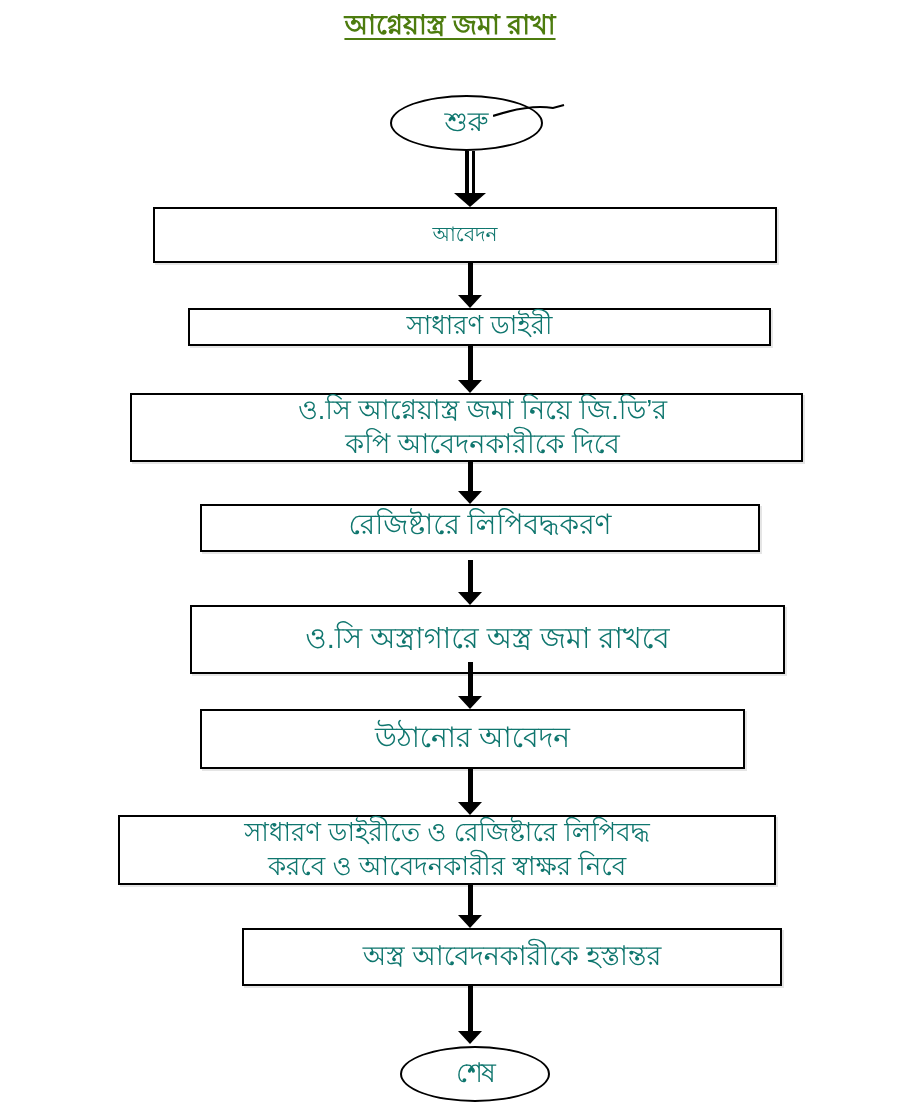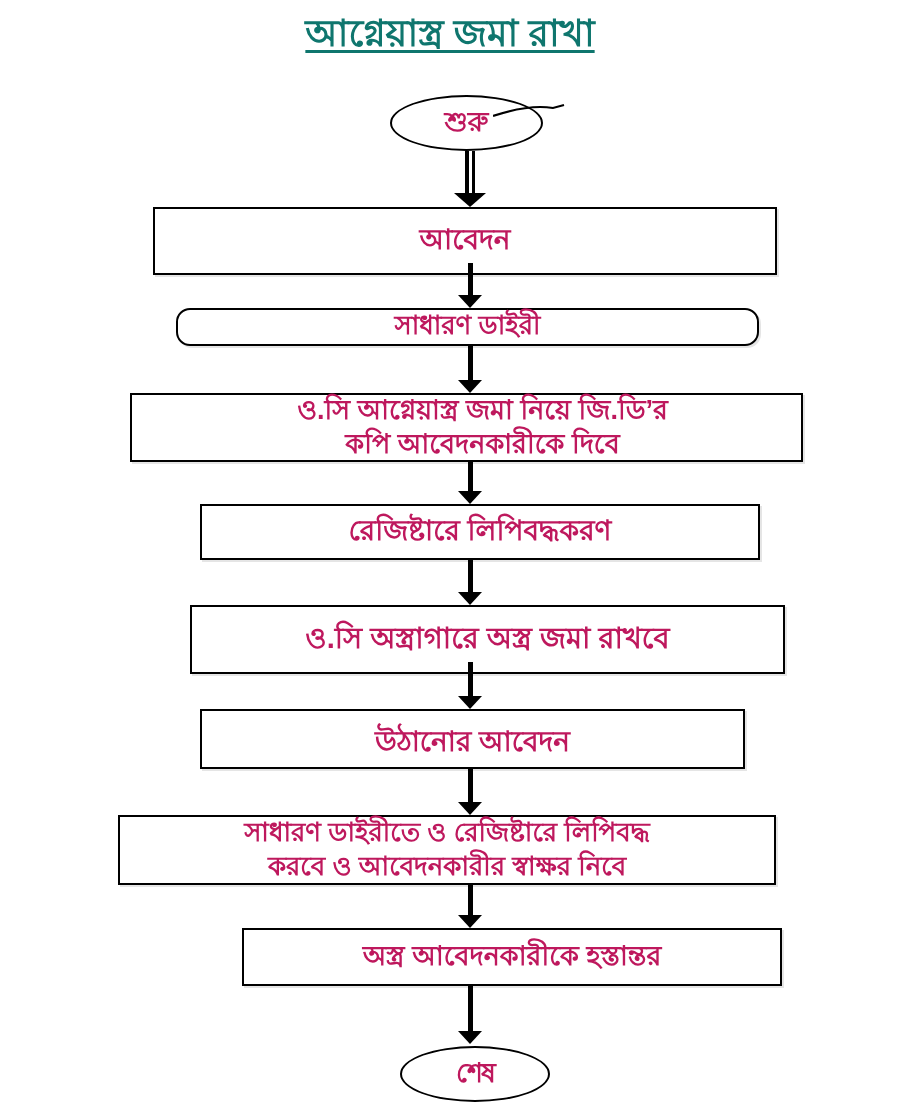--- a/index.html
+++ b/index.html
@@ -7,31 +7,31 @@
     position:relative;
     width:900px;height:1118px;
     background:#ffffff;
     font-family:"Liberation Sans","DejaVu Sans",sans-serif;
     overflow:hidden;
   }
   .title{
     position:absolute;
     left:0;top:4px;width:900px;
     text-align:center;
-    font-size:37px;font-weight:700;
-    color:#0f766e;
+    font-size:27px;font-weight:700;
+    color:#4d7c0f;
     text-decoration:underline;
     text-underline-offset:4px;
   }
   .node{
     position:absolute;
     display:flex;align-items:center;justify-content:center;
     text-align:center;
-    color:#be185d;
-    font-weight:700;
+    color:#0f766e;
+    font-weight:400;
     white-space:pre-line;
     box-sizing:border-box;
     background:#fff;
   }
   .rect{
     border:2px solid #000;
     box-shadow:2px 2px 0 rgba(0,0,0,0.10);
   }
   .oval{
     border:2px solid #000;
@@ -55,26 +55,26 @@
     background:linear-gradient(90deg,#000 0 3.5px,#fff 3.5px 6.5px,#000 6.5px 10px);
   }
   .arrow.double .head{
     border-left:16px solid transparent;
     border-right:16px solid transparent;
     border-top:14px solid #000;
   }
   .swoosh{position:absolute;}
   
   #n-start {left:390px;top:95px;width:153px;height:56px;font-size:27px;}
-  #n-box1  {left:153px;top:207px;width:624px;height:68px;font-size:28px;}
-  #n-box2  {left:176px;top:308px;width:583px;height:38px;font-size:26px;border-radius:14px;}
+  #n-box1  {left:153px;top:207px;width:624px;height:56px;font-size:20px;}
+  #n-box2  {left:188px;top:308px;width:583px;height:38px;font-size:26px;}
   #n-box3  {left:130px;top:393px;width:673px;height:69px;font-size:27px;line-height:1.25;padding-left:32px;}
-  #n-box4  {left:200px;top:504px;width:560px;height:56px;font-size:28px;}
+  #n-box4  {left:200px;top:504px;width:560px;height:48px;font-size:28px;align-items:flex-end;}
   #n-box5  {left:190px;top:605px;width:595px;height:69px;font-size:29px;}
-  #n-box6  {left:200px;top:709px;width:545px;height:60px;font-size:28px;align-items:flex-end;}
+  #n-box6  {left:200px;top:709px;width:545px;height:60px;font-size:28px;}
   #n-box7  {left:118px;top:815px;width:658px;height:70px;font-size:26px;line-height:1.3;}
   #n-box8  {left:198px;top:928px;width:540px;height:58px;font-size:27px;margin-left:44px;}
   #n-end   {left:400px;top:1046px;width:150px;height:56px;font-size:27px;letter-spacing:-2px;}
   #a1{left:454px;top:151px;height:56px;}
   #a2{left:457px;top:263px;height:45px;}
   #a3{left:457px;top:346px;height:47px;}
   #a4{left:457px;top:462px;height:42px;}
   #a5{left:457px;top:560px;height:45px;}
   #a6{left:457px;top:662px;height:47px;}
   #a7{left:457px;top:769px;height:46px;}

